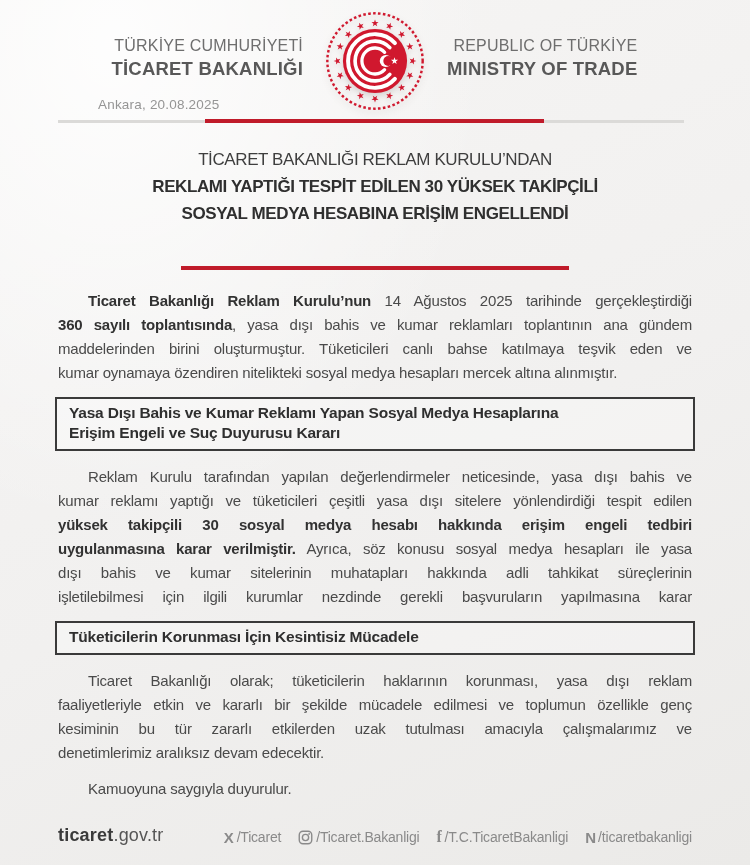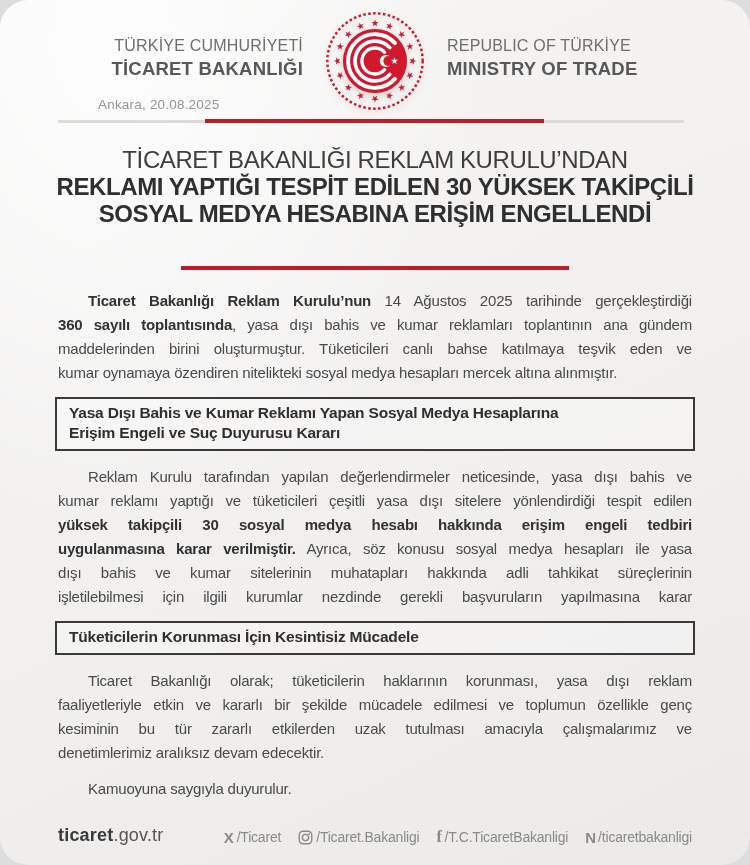--- a/index.html
+++ b/index.html
@@ -9,36 +9,35 @@
     --ink-body:#4A4A4A;
     --ink-gray:#8A8A8A;
   }
   *{margin:0;padding:0;box-sizing:border-box;}
   body{background:#ddd;font-family:"Liberation Sans","DejaVu Sans",sans-serif;}
   .page{
     position:relative;width:750px;height:865px;margin:0 auto;overflow:hidden;
     background:
       radial-gradient(ellipse at 15% 5%, rgba(255,255,255,.85) 0%, rgba(255,255,255,0) 42%),
       linear-gradient(155deg,#f6f5f4 0%,#f1f0ef 55%,#ebeae8 100%);
-    border-radius: 28px;
   }
   
   .hdr-left{position:absolute;top:37px;left:0;width:303px;text-align:right;}
-  .hdr-right{position:absolute;top:37px;left:447px;text-align:left;}
+  .hdr-right{position:absolute;top:37px;left:447px;text-align:right;}
   .org-l1{font-size:16px;color:#6E6E6E;letter-spacing:.2px;}
   .org-l2{font-size:18.5px;font-weight:bold;color:#585858;margin-top:3px;letter-spacing:.2px;}
   .logo{position:absolute;left:323px;top:9px;filter:drop-shadow(0 3px 3px rgba(60,40,40,.18));}
   .logo .red-f{fill:var(--logo-red);}
   .logo .red-s{stroke:var(--logo-red);}
   .dateline{position:absolute;left:58px;top:97px;font-size:13.5px;color:#959595;letter-spacing:.2px;margin-left:40px;}
   .rule1{position:absolute;left:58px;top:120px;width:626px;height:3px;background:#DBDAD8;}
   .rule1-red{position:absolute;left:205px;top:119px;width:339px;height:4px;background:var(--accent-red);}
   
   .title{position:absolute;top:146px;left:30px;width:690px;text-align:center;color:#3E3E3E;}
-  .title .tline{font-size:24px;line-height:27px;letter-spacing:-.4px;}
+  .title .tline{font-size:17px;line-height:27px;letter-spacing:-.4px;}
   .title .b{font-weight:bold;color:var(--ink-dark);}
   .rule2{position:absolute;top:266px;left:181px;width:388px;height:4px;background:var(--accent-red);}
   
   .content{position:absolute;top:289px;left:58px;width:634px;color:var(--ink-body);}
   .para{font-size:15px;line-height:24px;letter-spacing:-.2px;margin-bottom:12px;}
   .pline{text-align:justify;text-align-last:justify;}
   .pline.last{text-align-last:left;}
   .pline.first{text-indent:30px;}
   .para .b{font-weight:bold;color:#323232;}
   .decision-box{

